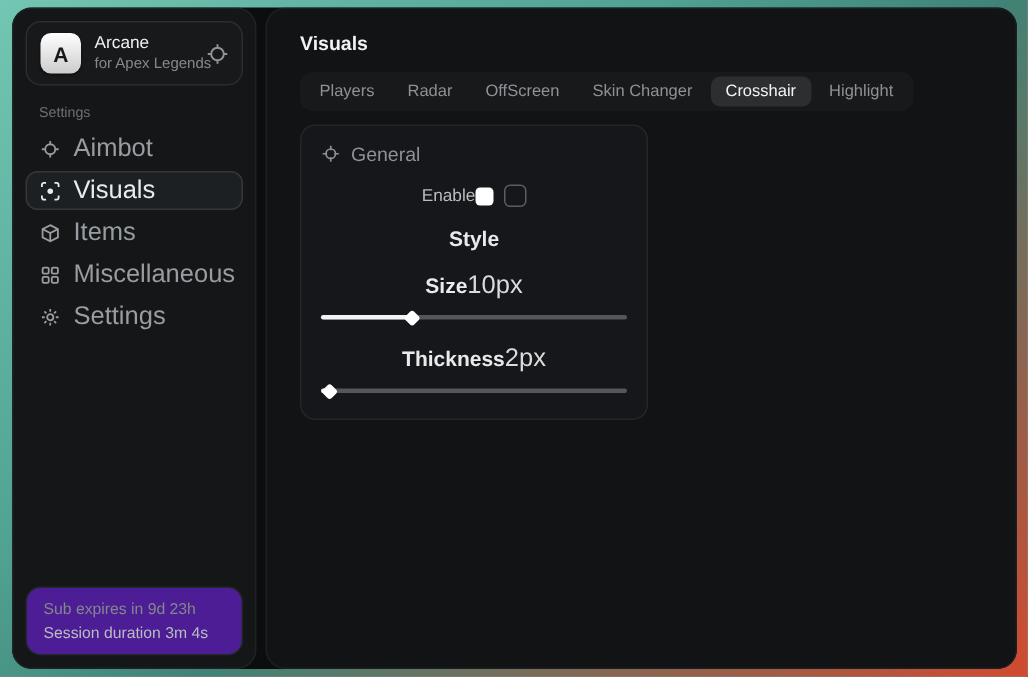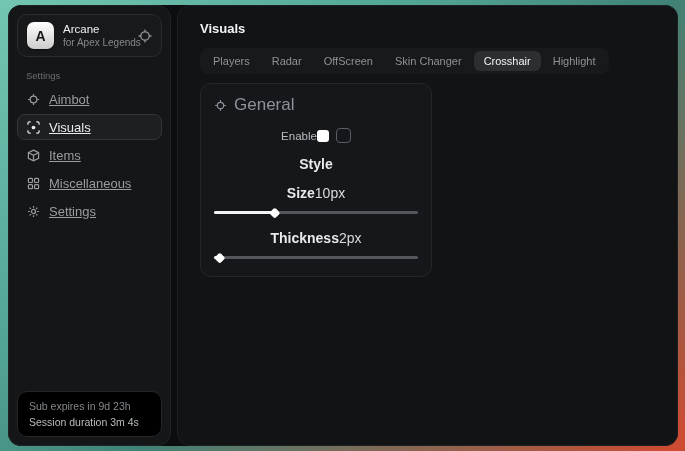--- a/index.html
+++ b/index.html
@@ -31,30 +31,29 @@
     box-shadow:0 1px 2px rgba(0,0,0,.5);
   }
   .logo-texts { display:flex; flex-direction:column; min-width:0; }
   .logo-title { font-size:11.5px; font-weight:400; color:#eef0f1; }
   .logo-sub   { font-size:10px; color:#85898d; margin-top:2px; white-space:nowrap; }
   .logo-target { margin-left:auto; color:#8f9498; display:flex; }
   .category-label { margin:13px 0 5px 17px; font-size:9.5px; color:#6b7074; }
   .nav { padding:0 8px; display:flex; flex-direction:column; gap:2px; }
   .nav-item {
     height:26px; display:flex; align-items:center; gap:9px; padding:0 9px;
-    border-radius:8px; font-size:13px; color:#989da1; border:1px solid transparent;
+    border-radius:8px; font-size:17px; color:#989da1; border:1px solid transparent;
     cursor:pointer;
-    text-decoration:underline;
   }
   .nav-item .nicon { display:flex; color:inherit; }
   .nav-item.selected { background:#1d2022; border-color:#35383b; color:#e9ebec; }
   .sidebar-spacer { flex:1; }
   .status-card {
     margin:8px; padding:8px 11px; border:1px solid #242729; border-radius:10px;
-    font-size:10.5px; background:#000000;
+    font-size:10.5px; background:#4c1d95;
   }
   .status-line1 { color:#83888c; }
   .status-line2 { color:#b9bdc0; margin-top:4px; }
   
   .main {
     position:absolute; left:169px; top:0; right:0; height:441px;
     background:#111315; border:1px solid #1d2022; border-radius:13px;
   }
   .main-title { padding:15px 0 0 22px; font-size:13px; font-weight:700; color:#f1f2f3; }
   .tabs {
@@ -64,25 +63,25 @@
   .tab {
     padding:4px 10px; font-size:11px; color:#8d9296; border-radius:6px;
     cursor:pointer; white-space:nowrap;
   }
   .tab.selected { background:#2c2e30; color:#f3f4f5; }
   .panel {
     position:absolute; left:22px; top:77px; width:232px;
     background:#15171a; border:1px solid #242629; border-radius:10px;
     padding:11px 13px 14px;
   }
-  .panel-header { display:flex; align-items:center; gap:7px; font-size:17px; color:#8d9297; }
+  .panel-header { display:flex; align-items:center; gap:7px; font-size:13px; color:#8d9297; }
   .row { display:flex; align-items:center; justify-content:center; margin-top:13px; }
   .lbl-muted  { font-size:11.5px; color:#b9bdc0; }
   .lbl-strong { font-size:14px; color:#e8eaeb; font-weight:700; }
-  .val { font-size:14px; color:#d9dbdd; }
+  .val { font-size:17px; color:#d9dbdd; }
   .enable-controls { display:flex; align-items:center; gap:7px; }
   .swatch { width:12px; height:12px; background:#ffffff; border-radius:3px; cursor:pointer; }
   .checkbox { width:15px; height:15px; border:1.5px solid #595e62; border-radius:4px; background:transparent; cursor:pointer; }
   .chip {
     display:flex; align-items:center; gap:9px; background:#202325;
     border:1px solid #35383a; border-radius:5px; padding:3px 8px;
     font-size:10.5px; color:#9aa0a4; cursor:pointer;
   }
   .chip-x { color:#ced1d3; font-size:10px; line-height:1; cursor:pointer; }
   .slider { position:relative; height:9px; margin-top:7px; cursor:pointer; }

